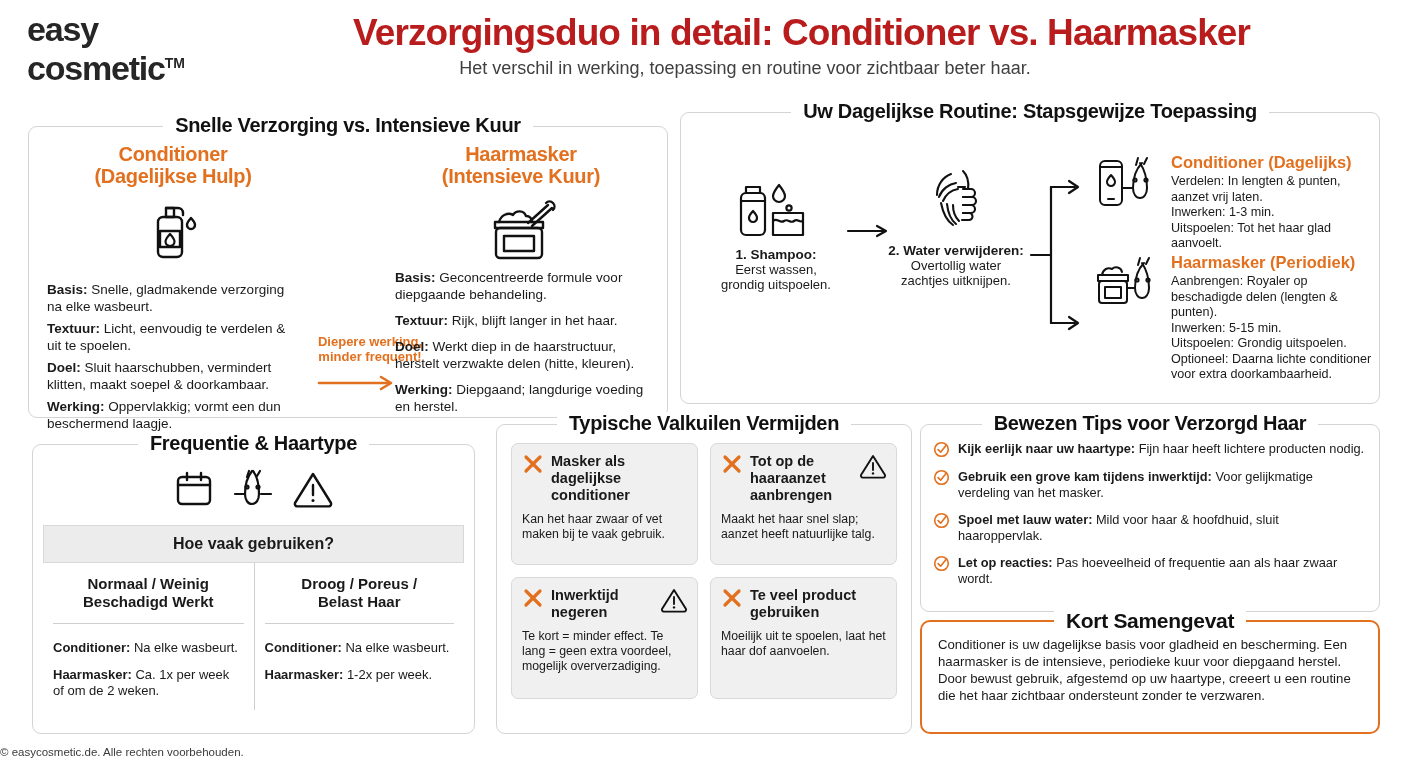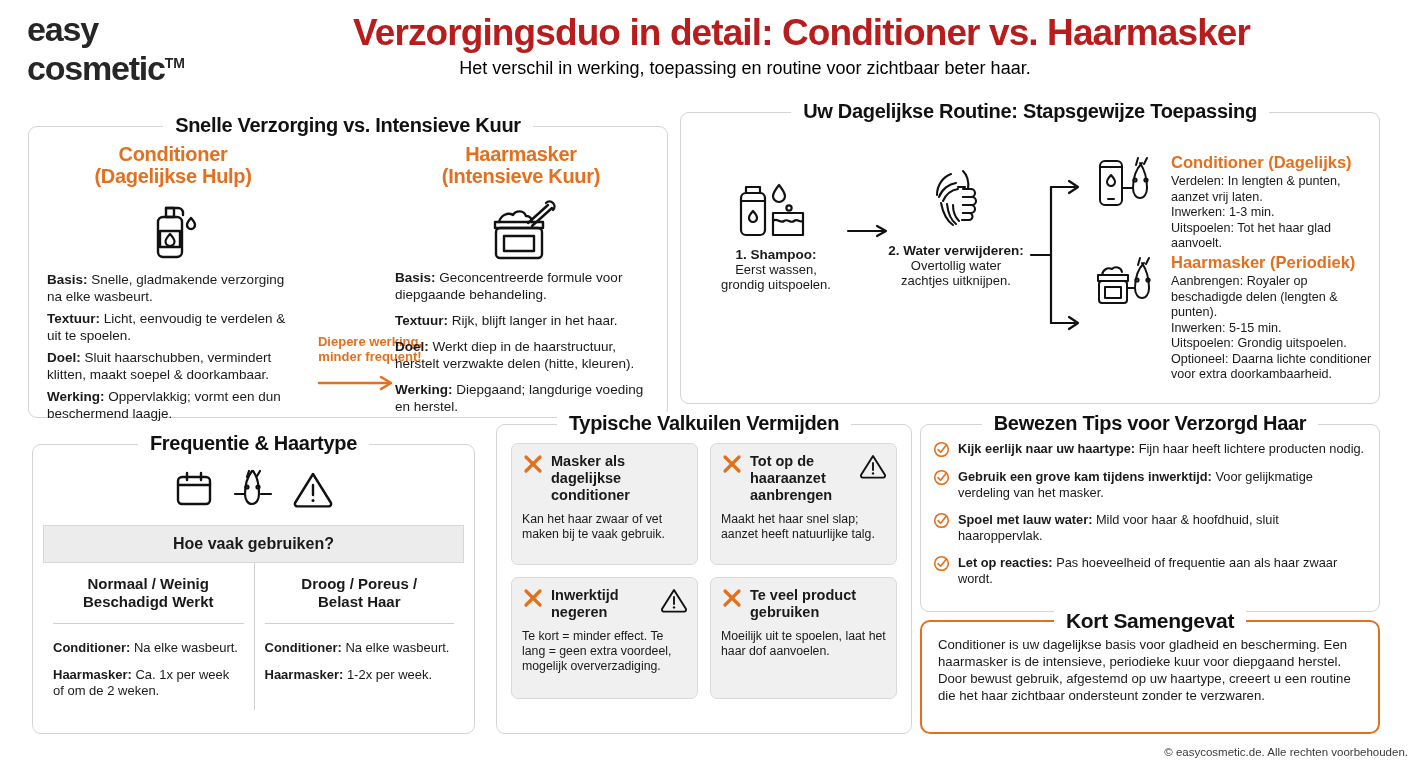--- a/index.html
+++ b/index.html
@@ -21,21 +21,21 @@
   }
   .logo-l2 { position: relative; }
   .logo-tm { font-size: 14px; vertical-align: super; font-weight: bold; letter-spacing: 0; }
   .title {
     position: absolute; left: 240px; top: 12px; width: 1010px;
     text-align: right; font-size: 37px; font-weight: bold;
     letter-spacing: -0.9px; color: #b91c1c;
   }
   .subtitle {
     position: absolute; left: 240px; top: 58px; width: 1010px;
-    text-align: center; font-size: 18px; color: #000000;
+    text-align: center; font-size: 18px; color: #404040;
   }
 
   
   .panel {
     position: absolute;
     border: 1.5px solid #d4d4d4;
     border-radius: 9px;
     background: #fff;
   }
   .panel-title {
@@ -56,21 +56,21 @@
   .cmp-col.left { left: 18px; }
   .cmp-col.right { left: 366px; }
   .cmp-head {
     text-align: center; color: #E2701E; font-weight: bold;
     font-size: 20px; line-height: 22px; letter-spacing: -0.3px;
   }
   .cmp-icon { height: 76px; display: flex; align-items: center; justify-content: center; margin-top: 6px; }
   .cmp-body { font-size: 13.5px; line-height: 17px; color: #1a1a1a; }
   .cmp-body p { margin-bottom: 5px; }
   .cmp-body b { font-weight: bold; }
-  .cmp-col.left .cmp-body { margin-top: 2px; }
+  .cmp-col.left .cmp-body { margin-top: 12px; }
   .cmp-col.right .cmp-body p { margin-bottom: 9px; }
 
   .mid-note {
     position: absolute; left: 286px; top: 207px; width: 110px; text-align: center;
   }
   .mid-note .mtxt {
     color: #E2701E; font-weight: bold; font-size: 13px; line-height: 15px;
   }
   .mid-arrow { margin-top: 10px; }
 
@@ -139,21 +139,21 @@
 
   
   #panel-summary { left: 920px; top: 620px; width: 460px; height: 114px; }
   .summary-body {
     padding: 14px 16px 0 16px; font-size: 13.2px; line-height: 17px;
   }
 
   
   .footer {
     position: absolute; left: 0; top: 746px; width: 1408px;
-    text-align: right; font-size: 11.5px; color: #3a3a3a; padding-left: 20px;
+    text-align: left; font-size: 11.5px; color: #3a3a3a;
   }
   svg { display: block; }
 </style>
 </head>
 <body>
 
 <div class="page">
 
   <div class="header">
     <div class="logo">

